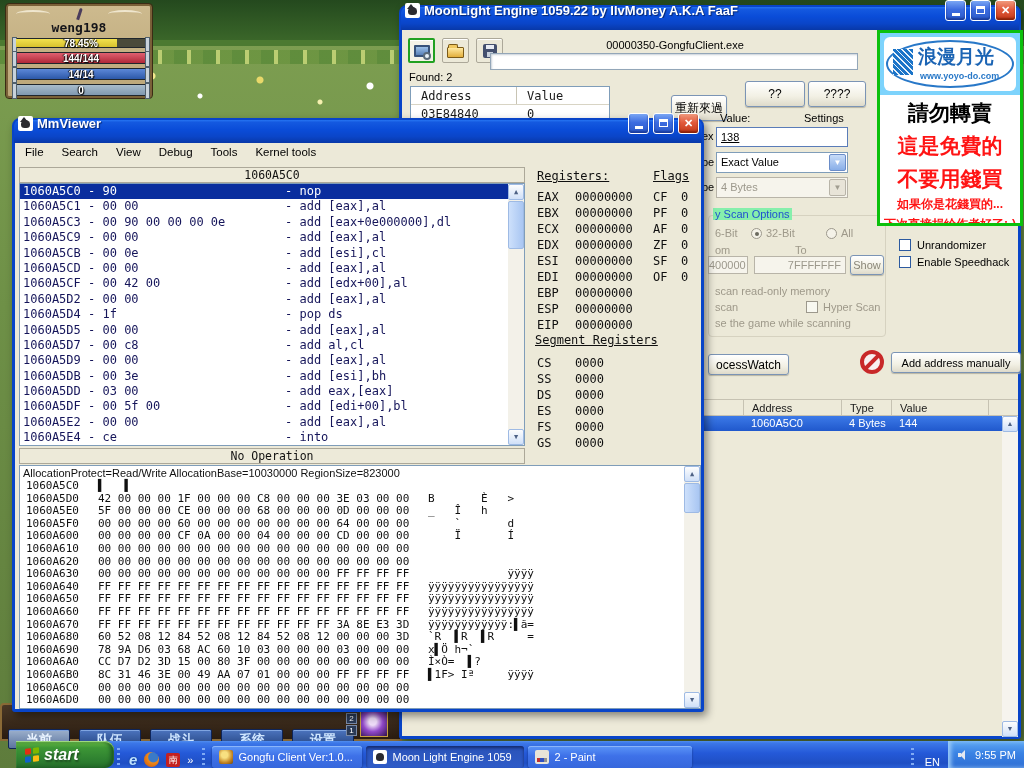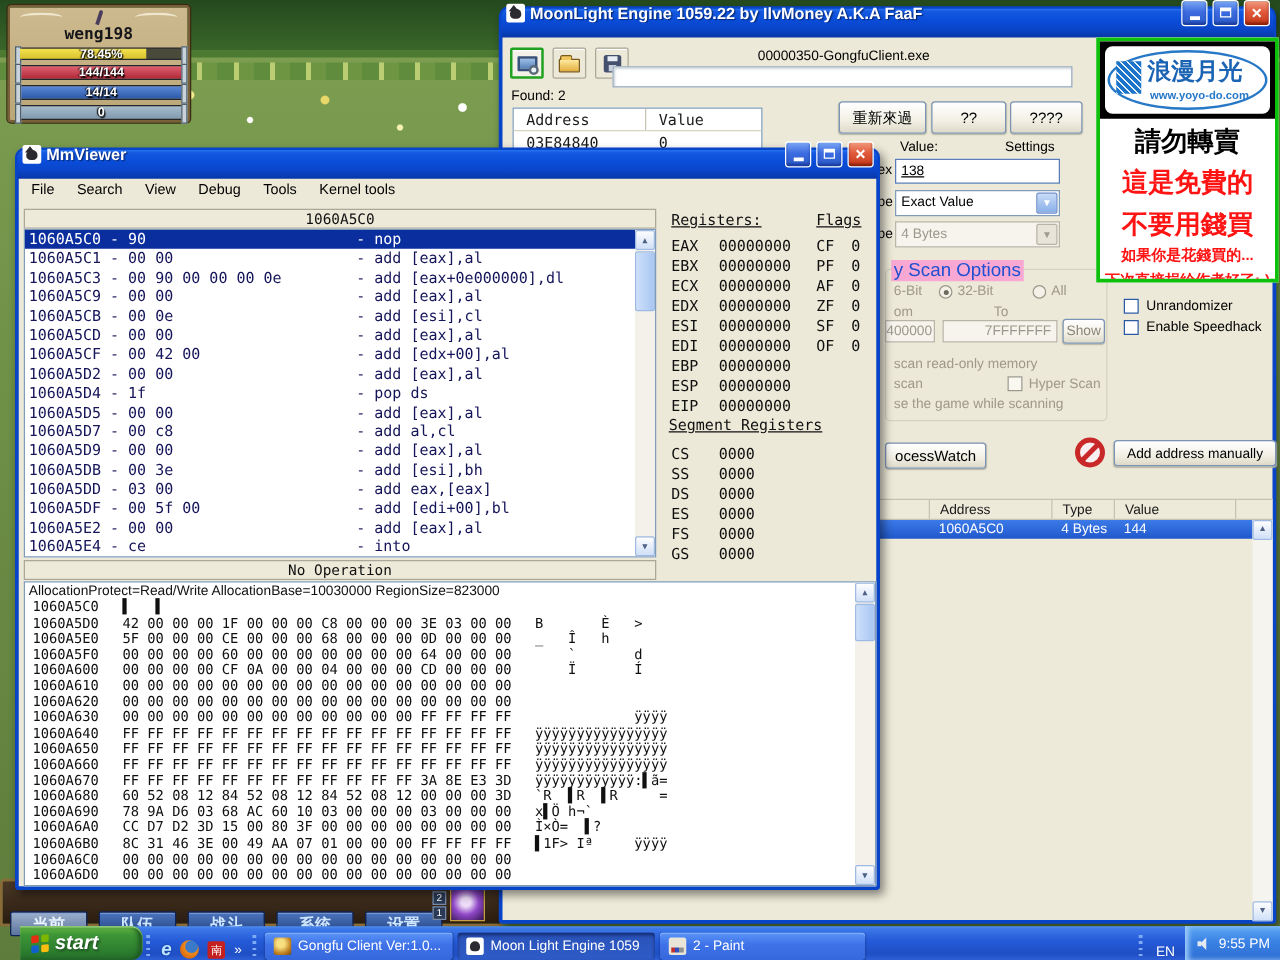--- a/index.html
+++ b/index.html
@@ -91,35 +91,35 @@
   .ic-floppy::before { content:''; position:absolute; left:3px; top:1px; width:8px; height:4px; background:#E8ECF4; }
   .ic-floppy::after { content:''; position:absolute; left:4px; bottom:1px; width:6px; height:5px; background:#C8D0DC; }
   .proc-label { position:absolute; left:90px; top:31px; width:366px; text-align:center; font-size:11px; color:#000; }
   .progress { position:absolute; left:88px; top:45px; width:368px; height:17px; background:#FFF; border:1px solid #93A6B8; box-shadow:inset 1px 1px 2px #C8D0D8; }
   .found { position:absolute; left:7px; top:63px; font-size:11px; color:#000; }
   .results { position:absolute; left:8px; top:78px; width:200px; height:40px; font-size:12px; color:#1A1A1A; }
   .res-head,.res-row { display:flex; height:18px; align-items:center; }
   .res-head { border-bottom:1px solid #D8D4C4; }
   .res-c1 { width:106px; padding-left:10px; border-right:1px solid #C8C4B4; height:100%; line-height:18px; }
   .res-c2 { padding-left:10px; }
-  .sbtn1 { position:absolute; left:269px; top:73px; width:70px; height:26px; }
+  .sbtn1 { position:absolute; left:269px; top:87px; width:56px; height:26px; }
   .sbtn2 { position:absolute; left:343px; top:73px; width:60px; height:26px; }
   .sbtn3 { position:absolute; left:406px; top:73px; width:58px; height:26px; }
   .lbl { position:absolute; font-size:11px; color:#000; }
   .lbl-gray { position:absolute; font-size:11px; color:#9E998A; }
   .value-input { position:absolute; left:314px; top:119px; width:132px; height:20px; border:1px solid #5A7CB8; background:#FFF;
     font-size:11px; padding-left:4px; line-height:18px; color:#000;text-decoration:underline; }
   .combo { position:absolute; left:314px; width:132px; height:21px; border:1px solid #7F9DB9; background:#FFF;
     font-size:11px; padding-left:4px; line-height:19px; color:#000; }
   .combo .arrow { position:absolute; right:1px; top:1px; width:17px; height:17px; border:1px solid #6A8CC8; border-radius:2px;
     background:linear-gradient(#C8DCF8,#88AEE8); color:#FFF; font-size:8px; text-align:center; line-height:16px; }
   .combo.disabled { color:#9C988C; background:#F6F4EC; border-color:#B8B4A8; }
   .combo.disabled .arrow { background:#E8E4D8; border-color:#B8B4A8; color:#A09C90; }
   .groupbox { position:absolute; left:306px; top:207px; width:178px; height:122px; border:1px solid #D6D2C0; border-radius:4px; }
-  .grp-label { position:absolute; left:311px; top:200px; font-size:15px; color:#2050D0; background:#f9a8d4; padding:0 2px; }
+  .grp-label { position:absolute; left:311px; top:200px; font-size:11px; color:#2050D0; background:#86efac; padding:0 2px; }
   .radio { position:absolute; width:11px; height:11px; border:1px solid #9C988C; border-radius:50%; background:#F4F2E8; }
   .radio.sel::after { content:''; position:absolute; left:3px; top:3px; width:4px; height:4px; border-radius:50%; background:#6A6A5E; }
   .checkbox { position:absolute; width:12px; height:12px; border:1px solid #9C988C; background:#F8F8F0; }
   .checkbox.blue { border-color:#2C5AA0; background:#FFF; }
   .dis-field { position:absolute; top:248px; height:18px; border:1px solid #B8B4A8; background:#F6F4EC;
     font-size:11px; color:#9C988C; text-align:right; padding:2px 4px 0 0; }
   .show-btn { position:absolute; left:448px; top:247px; width:34px; height:20px; color:#8A8678; font-size:11px; }
   .pw-btn { position:absolute; left:306px; top:346px; width:81px; height:21px; overflow:hidden; }
   .stop-ic { position:absolute; left:458px; top:342px; width:24px; height:24px; border:4px solid #C82828; border-radius:50%; background:#F8F0F0; }
   .stop-ic::after { content:''; position:absolute; left:-1px; top:6px; width:18px; height:4px; background:#C82828; transform:rotate(-45deg); }
@@ -130,21 +130,21 @@
   .at-c2 { width:50px; padding-left:8px; border-left:1px solid #C6C2B2; }
   .at-c3 { width:97px; padding-left:8px; border-left:1px solid #C6C2B2; }
   .at-c4 { flex:1; border-left:1px solid #C6C2B2; }
   .at-row { display:flex; height:15px; line-height:15px; width:595px; color:#FFF;
     background:linear-gradient(#3C7AE8,#2058CC); }
   .at-row .at-c1,.at-row .at-c2,.at-row .at-c3 { border-left:none; }
   .at-scroll { position:absolute; right:0; top:16px; width:16px; height:321px; background:#F6F4EE; }
 
   
   .ad { position:absolute; left:475px; top:22px; width:146px; height:196px; border:3px solid #0CC00C; background:#FFF; overflow:hidden; }
-  .ad-logo { height:62px; background:#000000; padding:4px; }
+  .ad-logo { height:62px; background:#7dd3fc; padding:4px; }
   .ad-logobox { position:relative; height:54px; background:#FFF; border-radius:6px; overflow:hidden; }
   .ad-ellipse { position:absolute; left:2px; top:3px; right:2px; bottom:3px; border:2px solid #2878C8; border-radius:50%; }
   .ad-mark { position:absolute; left:9px; top:12px; width:20px; height:26px; background:#1B74C8;
     background-image:repeating-linear-gradient(45deg,rgba(255,255,255,.9) 0 1px,transparent 1px 4px); }
   .ad-brand { position:absolute; left:34px; top:7px; font-size:19px; font-weight:bold; color:#1B64B4; white-space:nowrap; }
   .ad-url { position:absolute; left:36px; top:34px; font-size:9px; font-weight:bold; color:#2878C8; }
   .ad-l1 { text-align:center; font-size:21px; font-weight:bold; color:#000; margin-top:4px; }
   .ad-l2,.ad-l3 { text-align:center; font-size:21px; font-weight:bold; color:#FF1414; margin-top:5px; }
   .ad-l4,.ad-l5 { text-align:center; font-size:12px; font-weight:bold; color:#FF1414; margin-top:3px; white-space:nowrap; }
 

